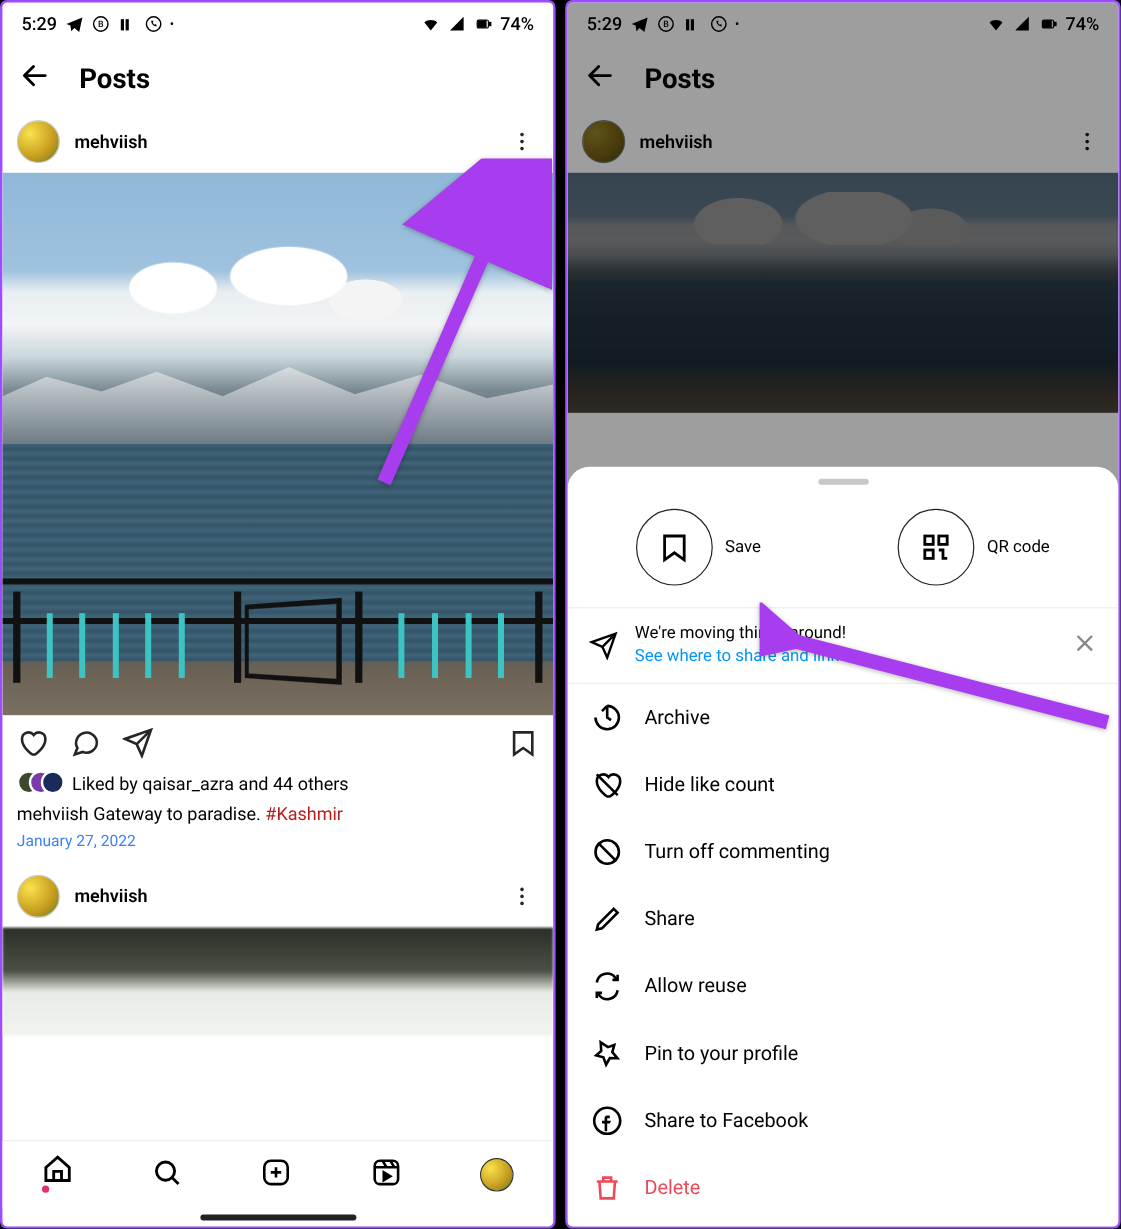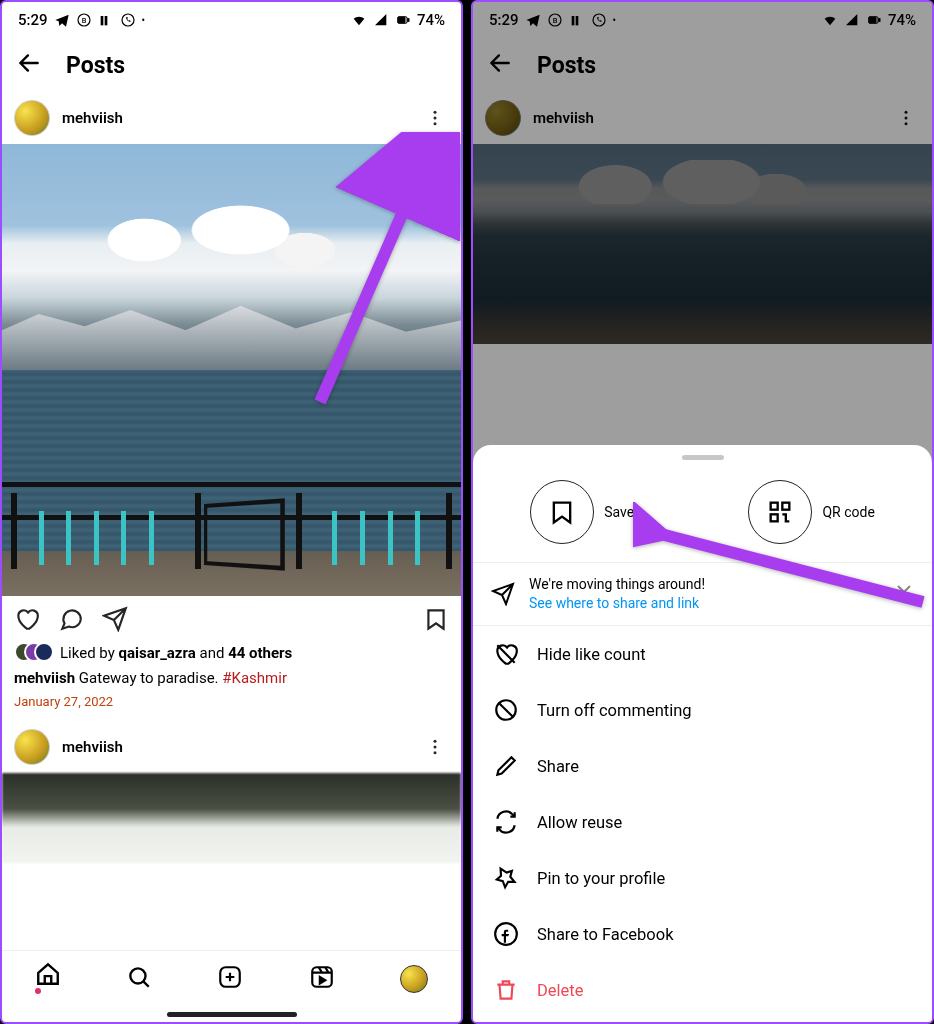--- a/index.html
+++ b/index.html
@@ -112,21 +112,21 @@
   }
   .actions-row svg { width: 26px; height: 26px; }
   .spacer { flex: 1; }
   
   .likes-row { display:flex; align-items:center; padding: 0 12px 4px; font-size:15px; }
   .liker-avatars { width:40px; height:22px; position:relative; }
   .liker-avatars .la { position:absolute; width:20px; height:20px; border-radius:50%; border:2px solid #fff; }
   .la1{ left:0; background:#3a4a2a;} .la2{left:10px; background:#7a3aa8;} .la3{left:20px; background:#1a2a5a;}
   .caption { padding: 0 12px 4px; font-size:15px; line-height:1.35; }
   .caption .hashtag { color:#b91c1c; }
-  .post-date { padding: 2px 12px 12px; font-size:13px; color:#c2410c; }
+  .post-date { padding: 2px 12px 12px; font-size:13px; color:#3b82f6; }
   
   .post-image2 {
     height: 90px;
     background: linear-gradient(180deg, #2a3028 0%, #4a5044 40%, #e8ece6 60%, #f2f4ef 100%);
     filter: blur(1px);
   }
   
   .bottom-nav {
     margin-top: auto;
     height: 56px;
@@ -181,21 +181,21 @@
   .info-close { position:absolute; right:16px; color:#888; font-size:18px; }
   .sheet-list { border-top:1px solid #eee; }
   .sheet-item {
     display:flex; align-items:center; gap:18px;
     padding: 15px 20px;
     font-size:16.5px;
   }
   .sheet-item svg { width:26px; height:26px; flex-shrink:0; }
   .sheet-item.delete { color:#ed4956; }
   .sheet-item.delete svg { stroke:#ed4956; }
-  .bold { font-weight:700; }
+  .bold { font-weight:400; }
 </style>
 </head>
 <body>
 
 <div class="phone left">
   <div class="main-content" style="display:flex;flex-direction:column;height:100%;">
 
     <div class="status-bar">
       <div class="status-left">
         <span>5:29</span>
@@ -460,20 +460,27 @@
       <span class="info-close">
         <svg viewBox="0 0 24 24" width="16" height="16" fill="none" stroke="#888" stroke-width="2">
             <path d="M6 6l12 12M18 6L6 18"></path>
           </svg>
       </span>
     </div>
 
     <div class="sheet-list">
       <div class="sheet-item">
         <svg viewBox="0 0 24 24" fill="none" stroke="#000" stroke-width="2">
+            <path d="M12 7v5l3 2"></path>
+            <path d="M3 12a9 9 0 109-9m0 0L8 7m4-4v4"></path>
+          </svg>
+        <span>Archive</span>
+      </div>
+      <div class="sheet-item">
+        <svg viewBox="0 0 24 24" fill="none" stroke="#000" stroke-width="2">
             <path d="M12 21s-8-5-8-12a5 5 0 019-3 5 5 0 019 3c0 7-8 12-8 12z"></path>
             <path d="M4 4l16 16"></path>
           </svg>
         <span>Hide like count</span>
       </div>
       <div class="sheet-item">
         <svg viewBox="0 0 24 24" fill="none" stroke="#000" stroke-width="2">
             <circle cx="12" cy="12" r="9"></circle>
             <path d="M5 5l14 14"></path>
           </svg>

